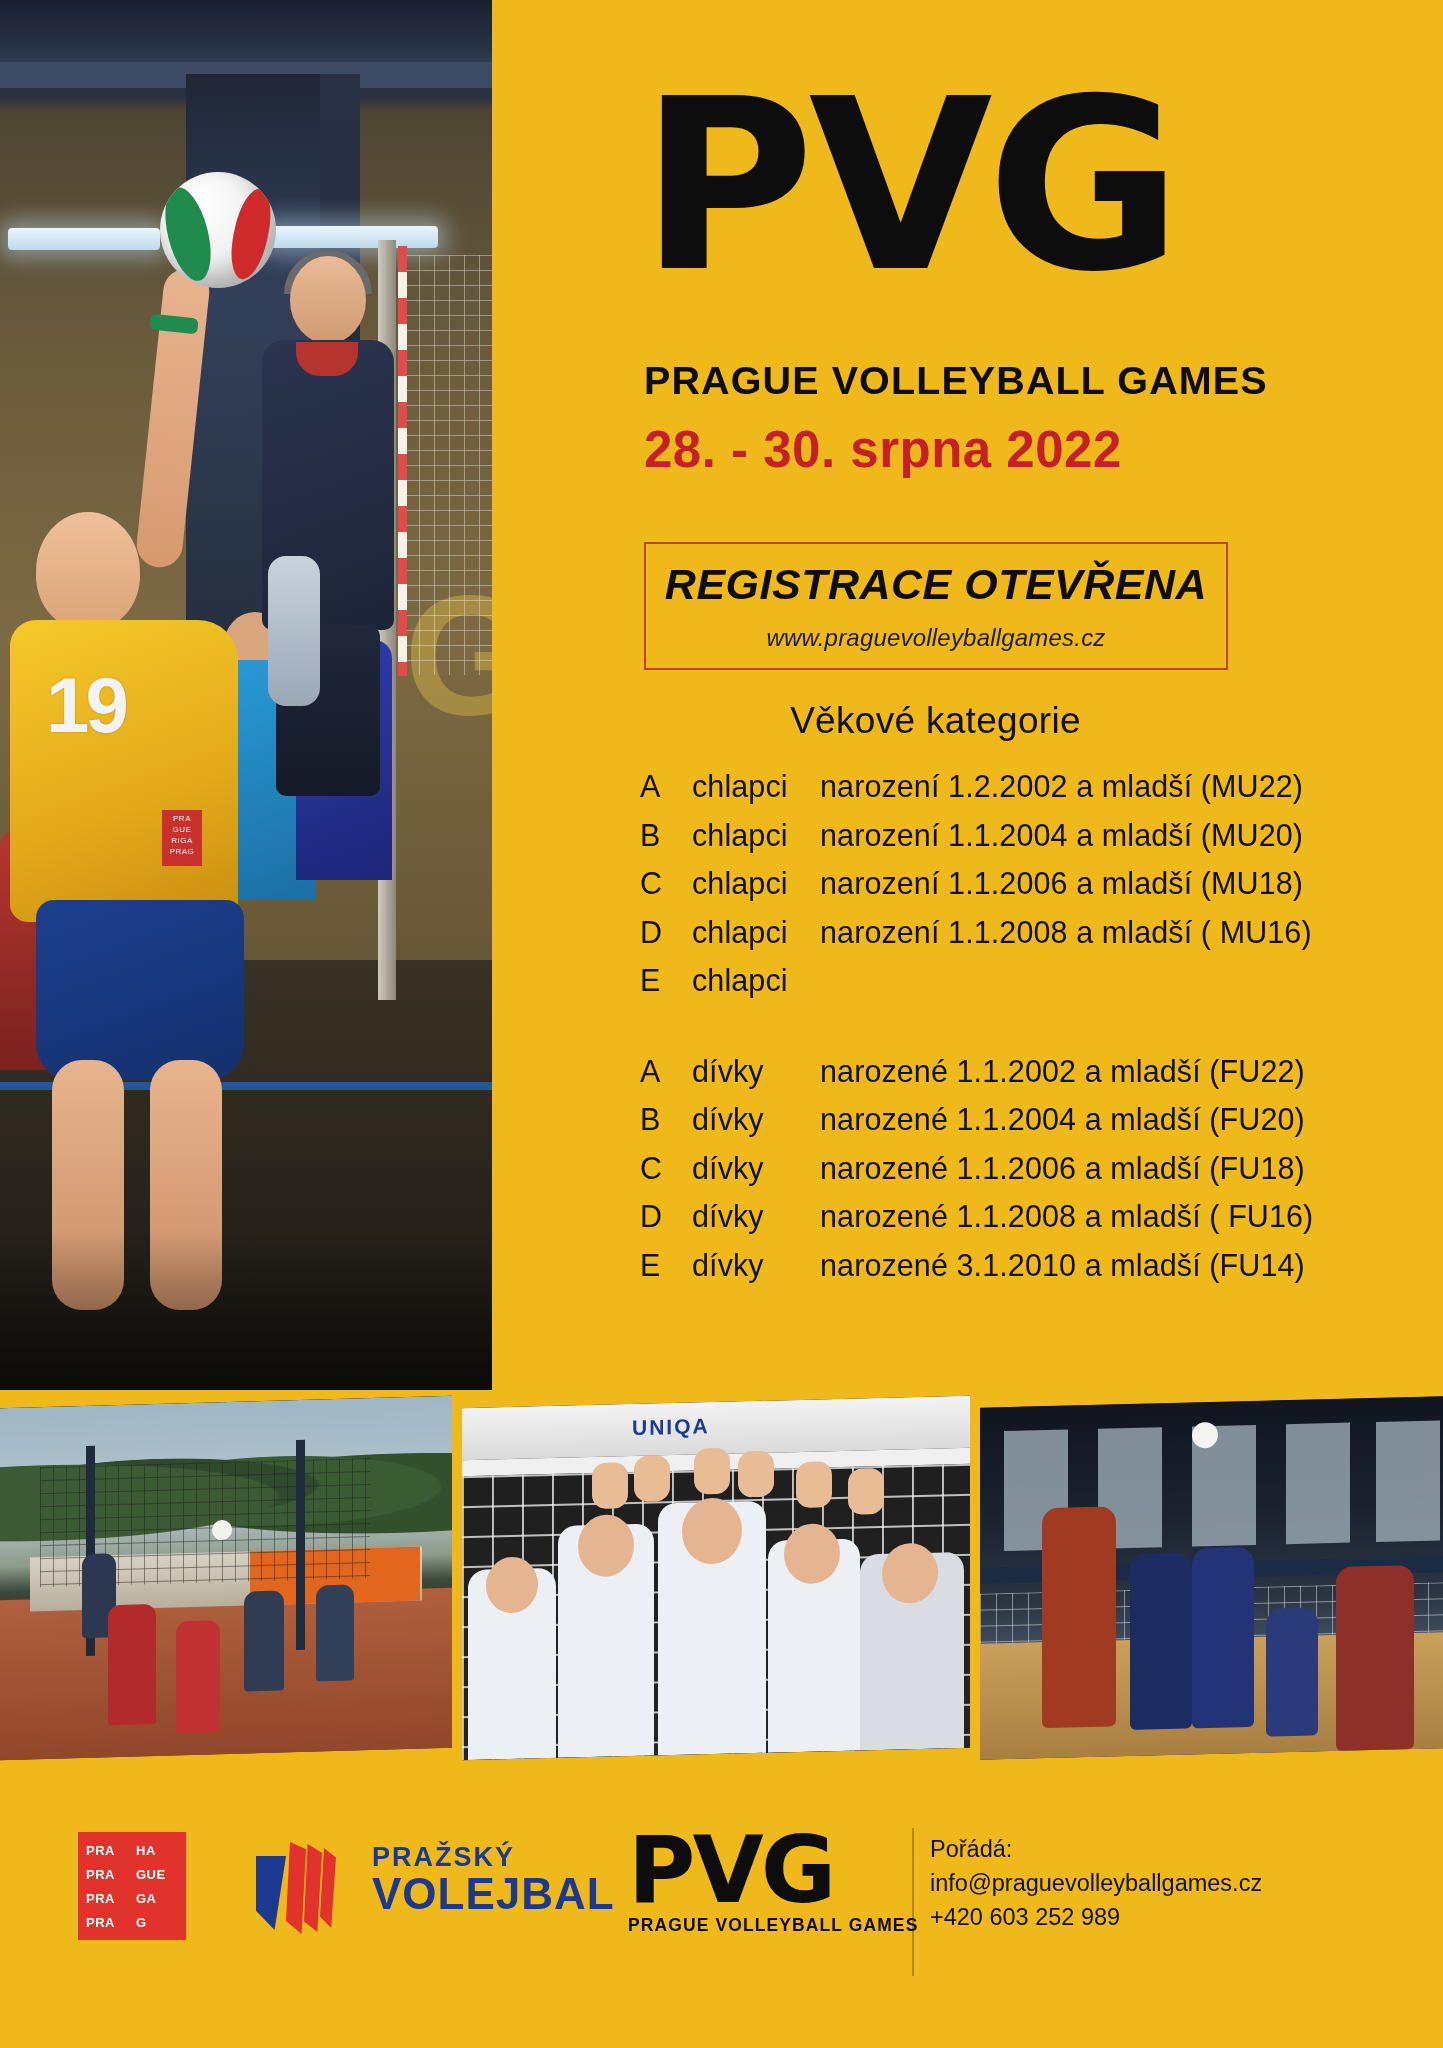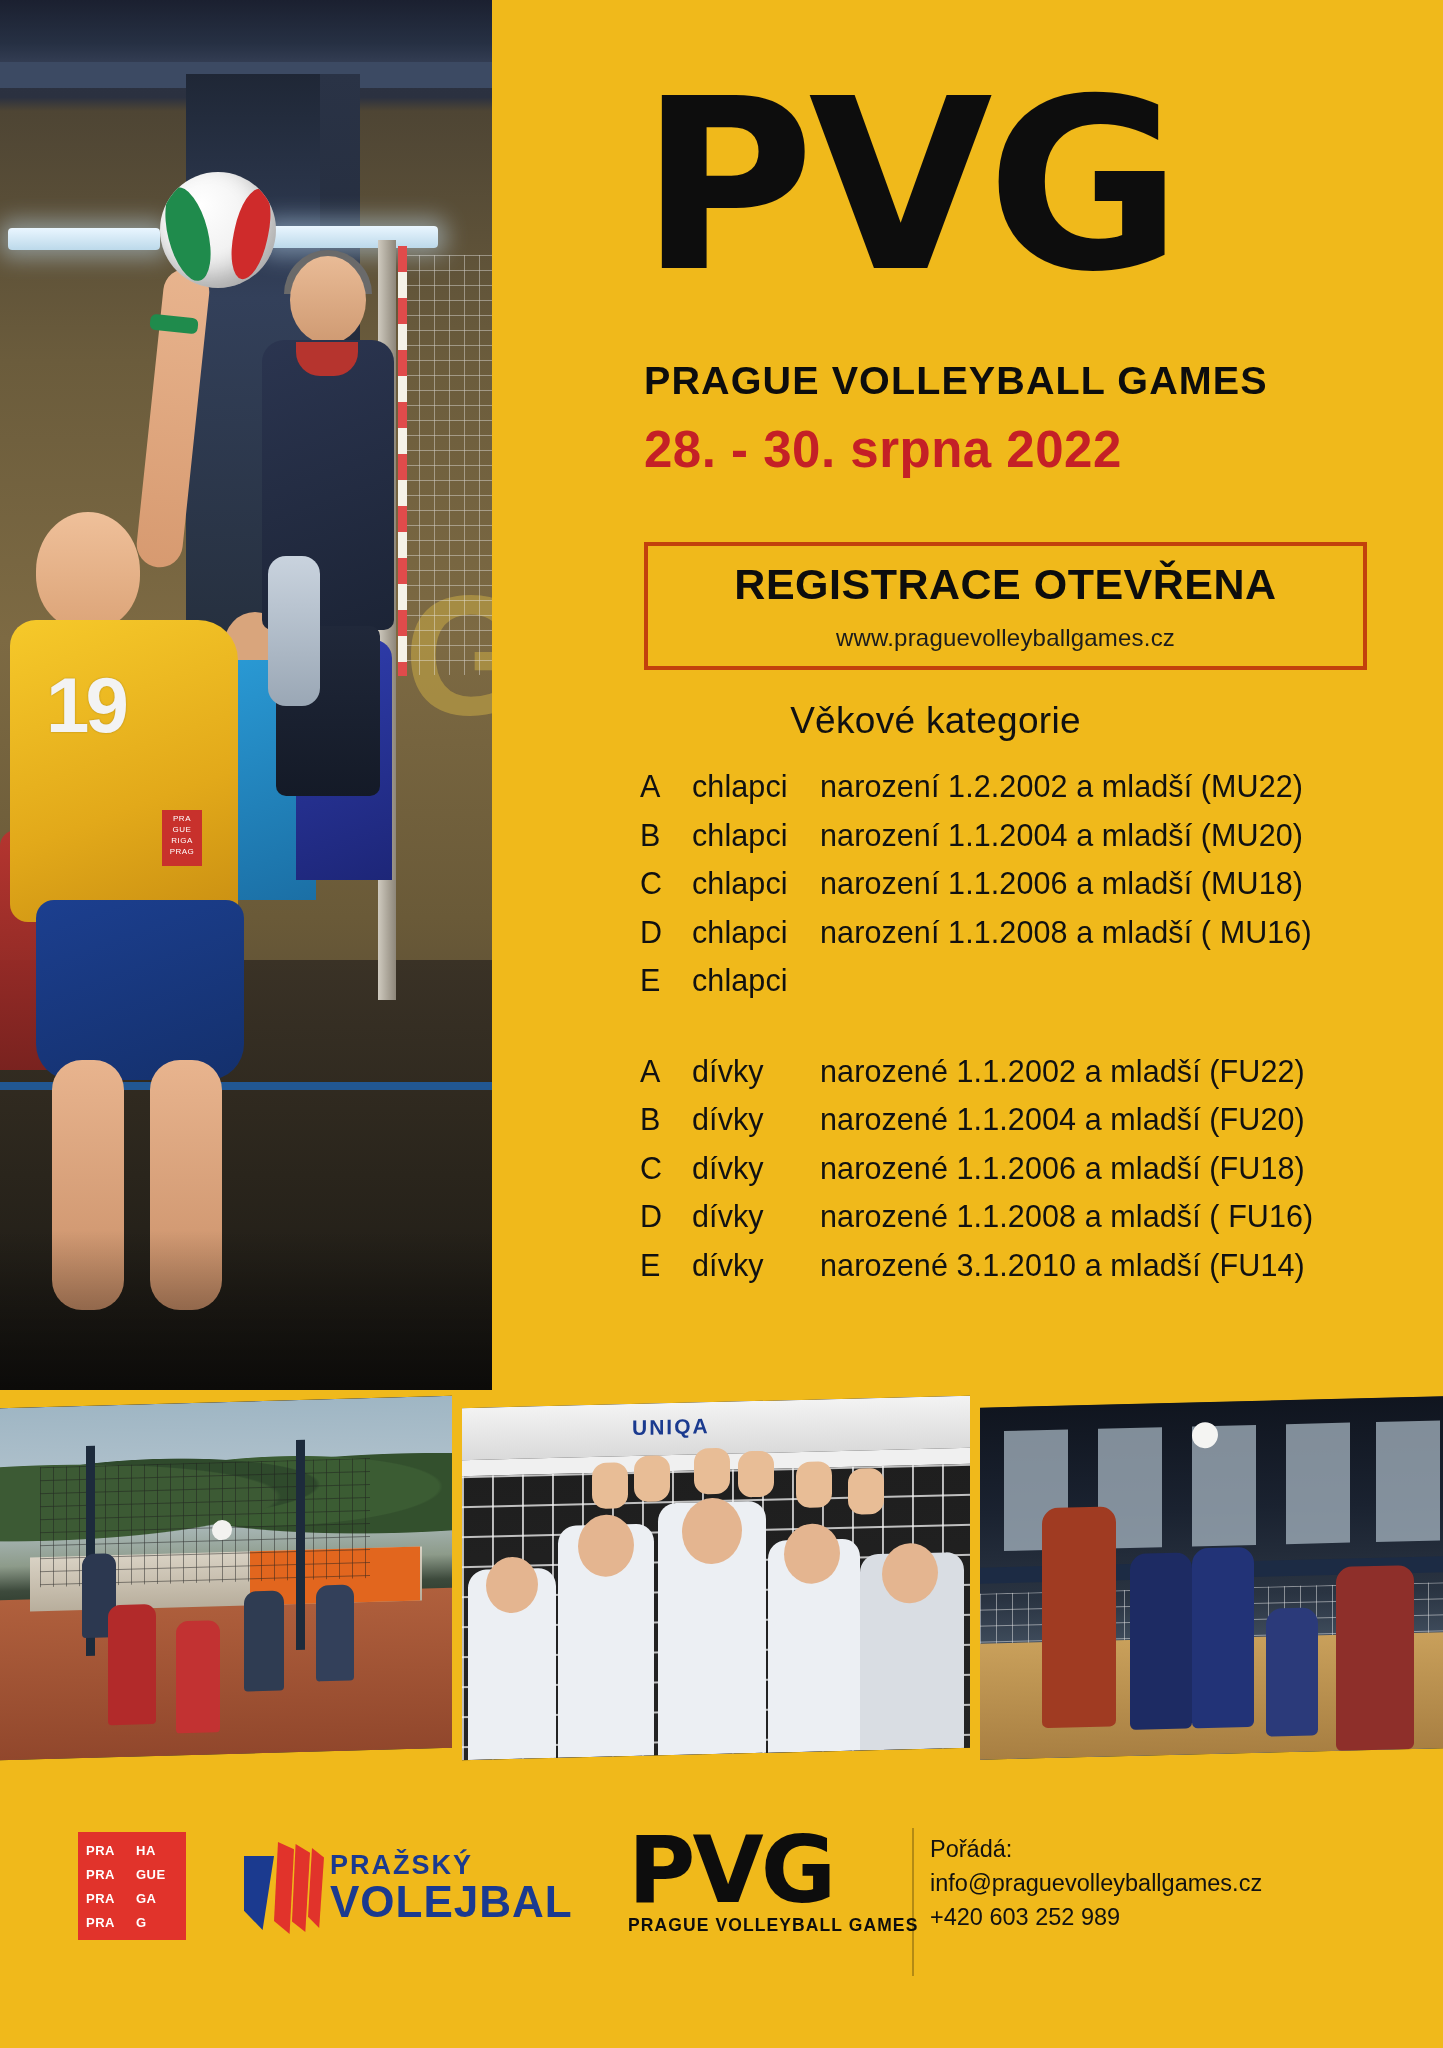--- a/index.html
+++ b/index.html
@@ -224,24 +224,24 @@
     font-size: 39.5px; font-weight: 700; letter-spacing: 1.1px;
     color: #0d0d0d;
   }
   .pvg-date {
     position: absolute; left: 152px; top: 420px;
     font-size: 51px; font-weight: 700; letter-spacing: .5px;
     color: #c42026;
   }
   .reg-box {
     position: absolute; left: 152px; top: 542px;
-    width: 723px; height: 128px;
-    border: 4px solid #c2410c;
+    width: 584px; height: 128px;
+    border: 2px solid #c2410c;
     display: flex; flex-direction: column;
-    align-items: center; justify-content: center;
+    align-items: center; justify-content: center; font-style: italic;
   }
   .reg-title {
     font-size: 43px; font-weight: 700; letter-spacing: .5px; color: #0d0d0d;
   }
   .reg-url {
     margin-top: 15px;
     font-size: 24px; color: #1c1c1c; letter-spacing: .2px;
   }
   .cats-title {
     position: absolute; left: 0; top: 700px; width: 887px;
@@ -344,22 +344,22 @@
     width: 108px; height: 108px;
     background: #e1332b;
     display: grid; grid-template-columns: 1fr 1fr;
     grid-template-rows: repeat(4, 1fr);
     color: #fff; font-size: 13px; font-weight: 700;
     padding: 6px 8px; letter-spacing: .5px;
     align-items: center;
   }
   .logo-pr span:nth-child(even) { text-align: left; padding-left: 4px; }
   .prazsky {
-    position: absolute; left: 244px; top: 72px;
-    display: flex; align-items: center; gap: 0;
+    position: absolute; left: 256px; top: 72px;
+    display: flex; align-items: flex-start; gap: 30px;
   }
   .prazsky-mark { position: relative; width: 86px; height: 92px; }
   .pm-blue {
     position:absolute; left:0; top:14px; width:30px; height:74px;
     background:#1b3a8f;
     clip-path: polygon(0 0, 100% 0, 62% 100%, 0 74%);
   }
   .pm-red1 { position:absolute; left:30px; top:0; width:20px; height:92px; background:#e1332b;
     clip-path: polygon(20% 0, 100% 8%, 78% 100%, 0 86%); }
   .pm-red2 { position:absolute; left:48px; top:2px; width:18px; height:88px; background:#e1332b;

